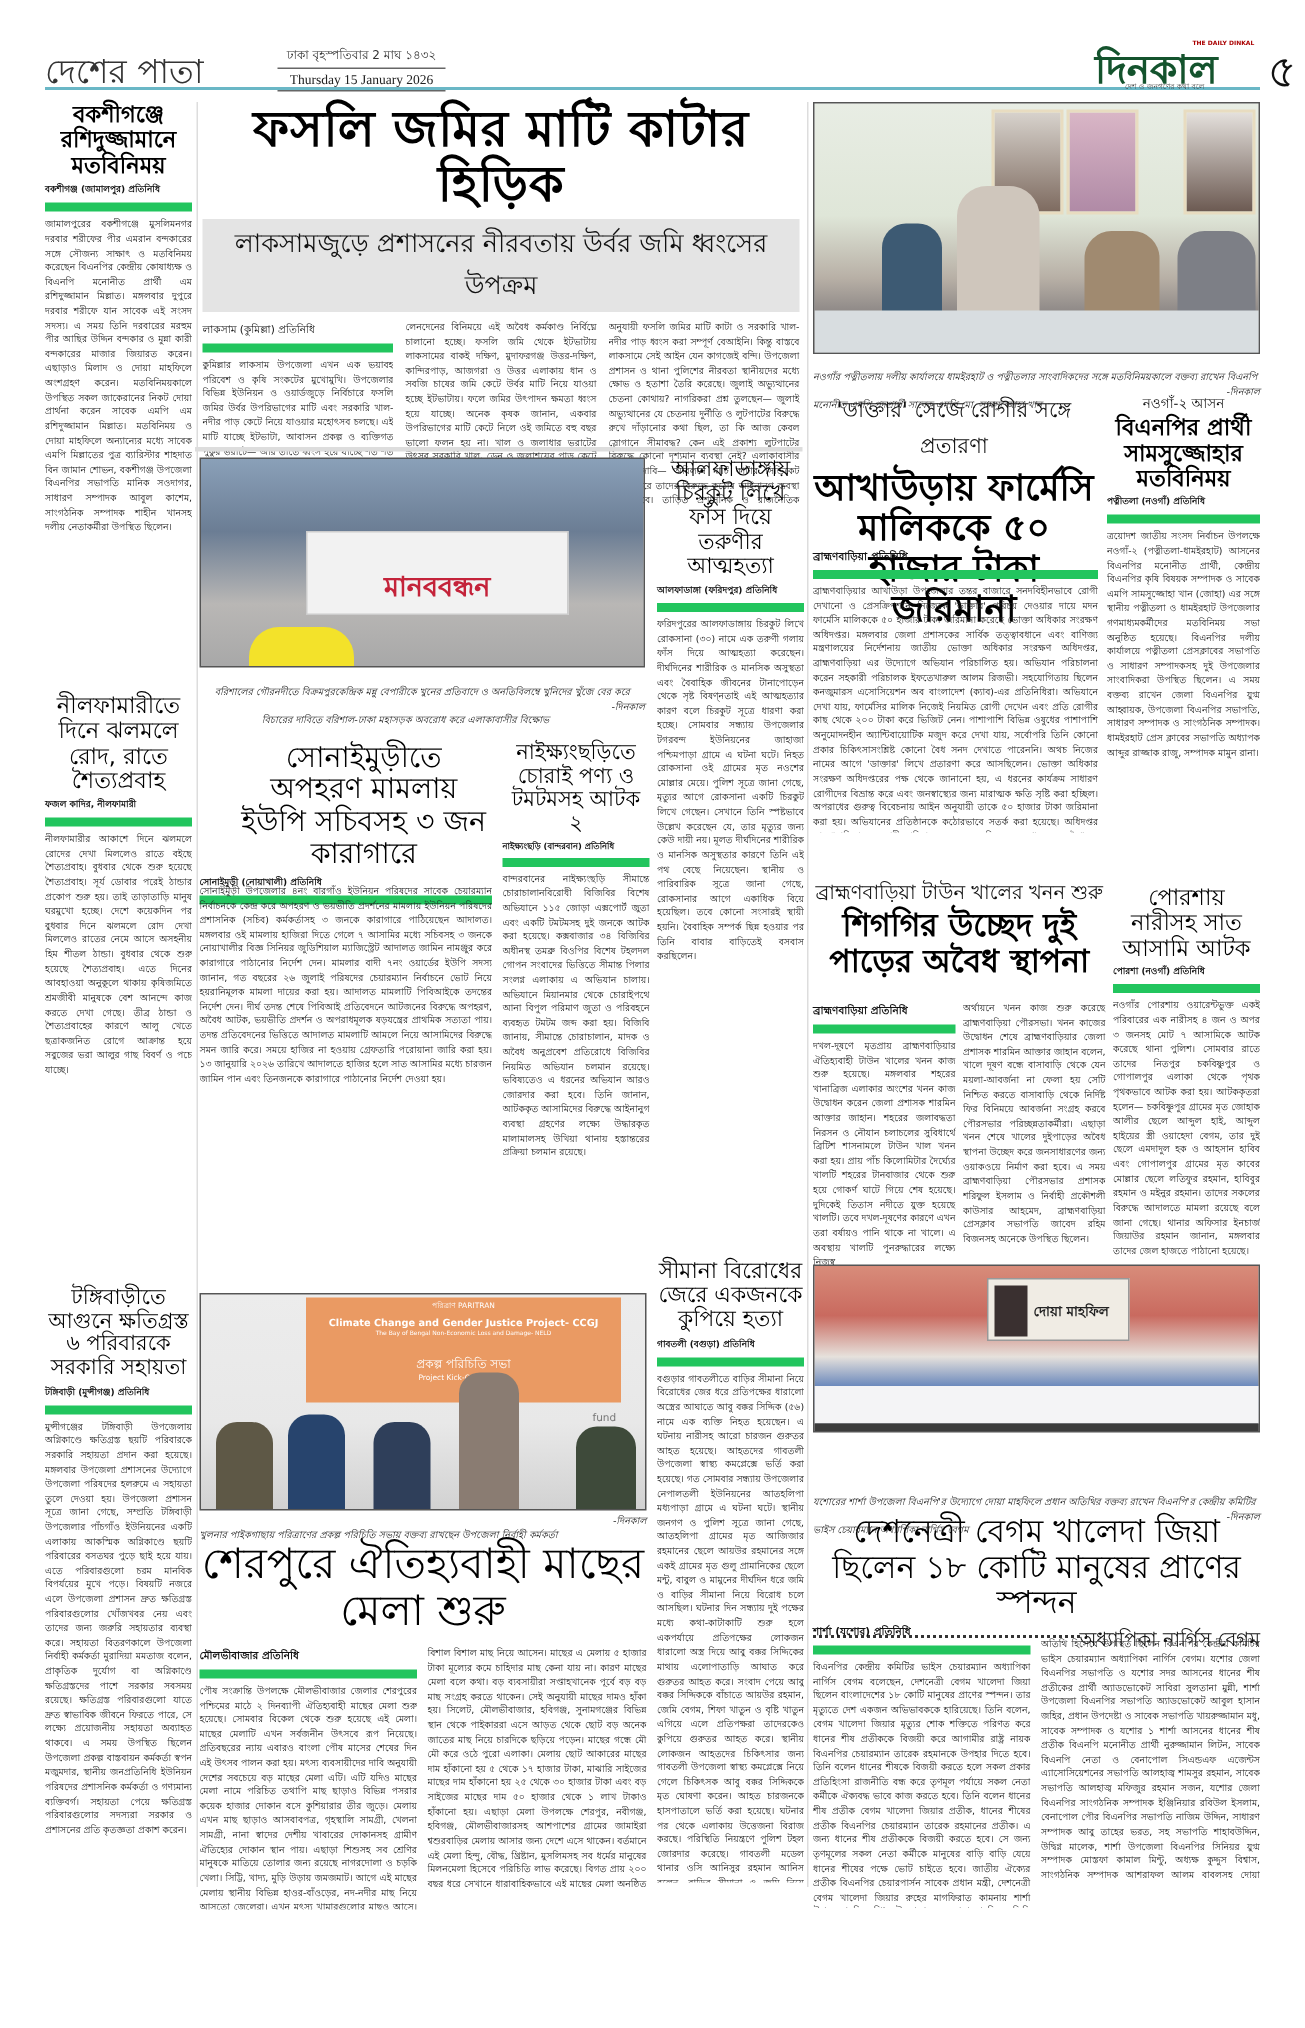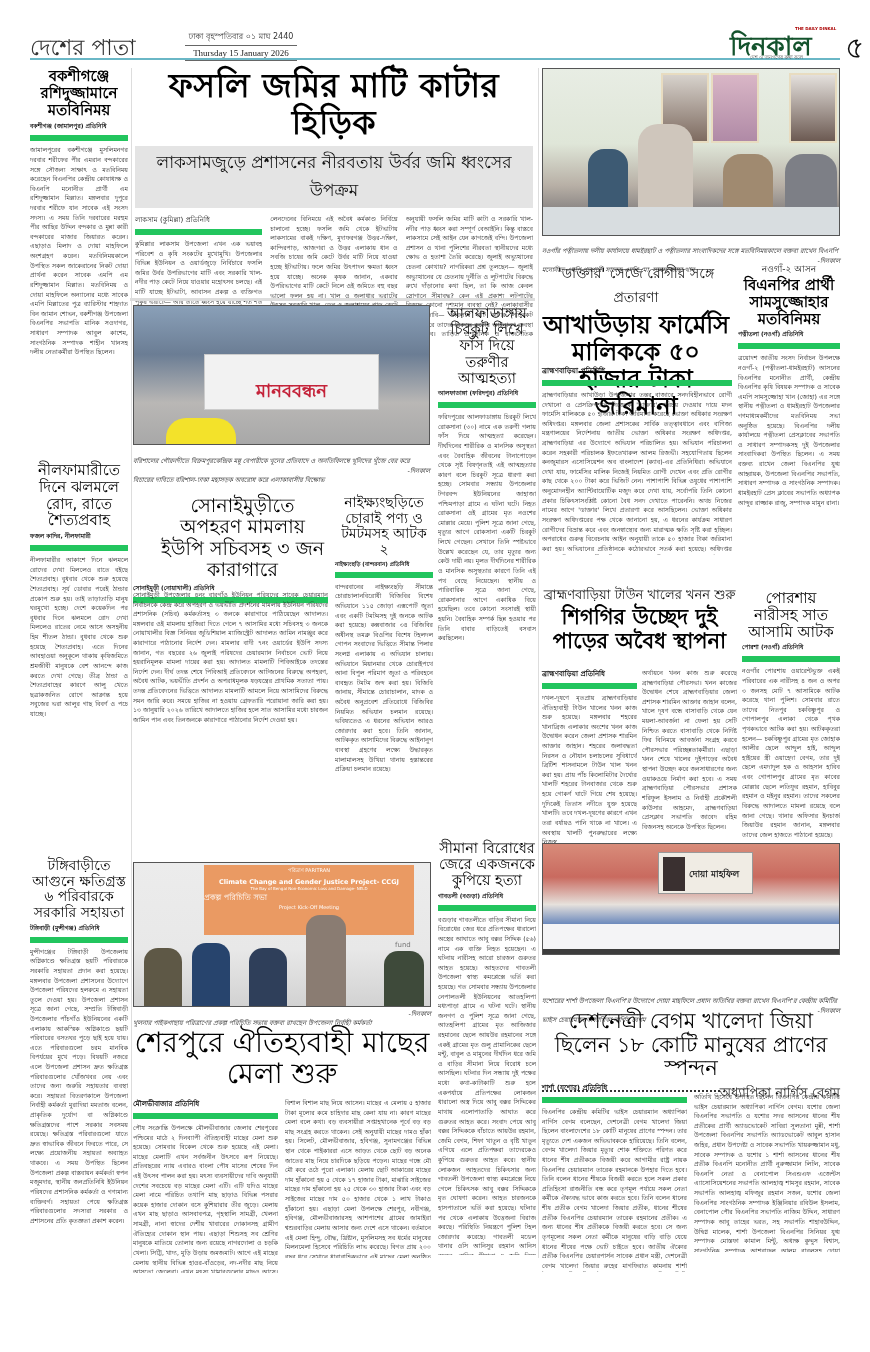--- a/index.html
+++ b/index.html
@@ -23,21 +23,21 @@
 .hr{height:3px;background:#ddd;}
 .subbar{background:#e4e4e4;text-align:center;font-size:17px;color:#111;}
 .kicker{font-size:14px;color:#111;text-align:center;}
 </style>
 </head>
 <body>
 
 <div class="abs masthead">
   <div class="abs section-name">দেশের পাতা</div>
   <div class="abs date-box">
-    <div class="date-bn">ঢাকা বৃহস্পতিবার ০১ মাঘ 2440</div>
+    <div class="date-bn">ঢাকা বৃহস্পতিবার 2 মাঘ ১৪৩২</div>
     <div class="date-en">Thursday 15 January 2026</div>
   </div>
   <div class="abs logo">দিনকাল</div>
   <div class="abs logo-tiny">THE DAILY DINKAL</div>
   <div class="abs logo-tag">দেশ ও জনগণের কথা বলে</div>
   <div class="abs page-no">৫</div>
 </div>
 
 <div class="abs" style="left:30px;top:68px;width:98px;">
   <div class="headline" style="font-size:15px;">বকশীগঞ্জে রশিদুজ্জামানে মতবিনিময়</div>
@@ -94,21 +94,21 @@
   <div class="byline" style="margin-top:2px;font-size:6px;">পত্নীতলা (নওগাঁ) প্রতিনিধি</div>
   <div class="body-text" style="margin-top:4px;height:215px;overflow:hidden;">ত্রয়োদশ জাতীয় সংসদ নির্বাচন উপলক্ষে নওগাঁ-২ (পত্নীতলা-ধামইরহাট) আসনের বিএনপির মনোনীত প্রার্থী, কেন্দ্রীয় বিএনপির কৃষি বিষয়ক সম্পাদক ও সাবেক এমপি সামসুজ্জোহা খান (জোহা) এর সঙ্গে স্থানীয় পত্নীতলা ও ধামইরহাট উপজেলার গণমাধ্যমকর্মীদের মতবিনিময় সভা অনুষ্ঠিত হয়েছে। বিএনপির দলীয় কার্যালয়ে পত্নীতলা প্রেসক্লাবের সভাপতি ও সাধারণ সম্পাদকসহ দুই উপজেলার সাংবাদিকরা উপস্থিত ছিলেন। এ সময় বক্তব্য রাখেন জেলা বিএনপির যুগ্ম আহ্বায়ক, উপজেলা বিএনপির সভাপতি, সাধারণ সম্পাদক ও সাংগঠনিক সম্পাদক। ধামইরহাট প্রেস ক্লাবের সভাপতি অধ্যাপক আব্দুর রাজ্জাক রাজু, সম্পাদক মামুন রানা।</div>
 </div>
 
 <div class="abs photo" style="left:133px;top:305px;width:297px;height:140px;background:linear-gradient(180deg,#8aa0b8 0%,#6b7d94 35%,#b9b7b5 70%,#a8a8a8 100%);">
   <div class="abs" style="left:70px;top:48px;width:175px;height:56px;background:#f2f2f2;border:1px solid #ccc;">
     <div style="text-align:center;font-size:18px;font-weight:bold;color:#c4233a;margin-top:22px;">মানববন্ধন</div>
   </div>
   <div class="abs" style="left:32px;top:112px;width:70px;height:28px;background:#f3e22a;border-radius:20px 20px 0 0;"></div>
 </div>
-<div class="abs" style="left:133px;top:448px;width:297px;">
+<div class="abs" style="left:133px;top:448px;width:297px;text-align:center;">
   <span class="caption">বরিশালের গৌরনদীতে বিক্রমপুরকেন্দ্রিক মন্নু বেপারীকে খুনের প্রতিবাদে ও অনতিবিলম্বে খুনিদের খুঁজে বের করে বিচারের দাবিতে বরিশাল-ঢাকা মহাসড়ক অবরোধ করে এলাকাবাসীর বিক্ষোভ</span>
   <span class="caption" style="float:right;">-দিনকাল</span>
 </div>
 
 <div class="abs" style="left:438px;top:305px;width:98px;">
   <div class="headline" style="font-size:14.5px;font-weight:normal;">আলফাডাঙ্গায় চিরকুট লিখে ফাঁস দিয়ে তরুণীর আত্মহত্যা</div>
   <div class="byline" style="margin-top:2px;font-size:6px;">আলফাডাঙ্গা (ফরিদপুর) প্রতিনিধি</div>
   <div class="body-text" style="margin-top:4px;height:268px;overflow:hidden;">ফরিদপুরের আলফাডাঙ্গায় চিরকুট লিখে রোকসানা (৩০) নামে এক তরুণী গলায় ফাঁস দিয়ে আত্মহত্যা করেছেন। দীর্ঘদিনের শারীরিক ও মানসিক অসুস্থতা এবং বৈবাহিক জীবনের টানাপোড়েন থেকে সৃষ্ট বিষণ্নতাই এই আত্মহত্যার কারণ বলে চিরকুট সূত্রে ধারণা করা হচ্ছে। সোমবার সন্ধ্যায় উপজেলার টগরবন্দ ইউনিয়নের জাহাজা পশ্চিমপাড়া গ্রামে এ ঘটনা ঘটে। নিহত রোকসানা ওই গ্রামের মৃত নওশের মোল্লার মেয়ে। পুলিশ সূত্রে জানা গেছে, মৃত্যুর আগে রোকসানা একটি চিরকুট লিখে গেছেন। সেখানে তিনি স্পষ্টভাবে উল্লেখ করেছেন যে, তার মৃত্যুর জন্য কেউ দায়ী নয়। মূলত দীর্ঘদিনের শারীরিক ও মানসিক অসুস্থতার কারণে তিনি এই পথ বেছে নিয়েছেন। স্থানীয় ও পারিবারিক সূত্রে জানা গেছে, রোকসানার আগে একাধিক বিয়ে হয়েছিল। তবে কোনো সংসারই স্থায়ী হয়নি। বৈবাহিক সম্পর্ক ছিন্ন হওয়ার পর তিনি বাবার বাড়িতেই বসবাস করছিলেন।</div>
 </div>
 
@@ -150,21 +150,21 @@
   <div class="headline" style="font-size:14px;font-weight:normal;">টঙ্গিবাড়ীতে আগুনে ক্ষতিগ্রস্ত ৬ পরিবারকে সরকারি সহায়তা</div>
   <div class="byline" style="margin-top:2px;font-size:6px;">টঙ্গিবাড়ী (মুন্সীগঞ্জ) প্রতিনিধি</div>
   <div class="body-text" style="margin-top:4px;height:395px;overflow:hidden;">মুন্সীগঞ্জের টঙ্গিবাড়ী উপজেলায় অগ্নিকাণ্ডে ক্ষতিগ্রস্ত ছয়টি পরিবারকে সরকারি সহায়তা প্রদান করা হয়েছে। মঙ্গলবার উপজেলা প্রশাসনের উদ্যোগে উপজেলা পরিষদের হলরুমে এ সহায়তা তুলে দেওয়া হয়। উপজেলা প্রশাসন সূত্রে জানা গেছে, সম্প্রতি টঙ্গিবাড়ী উপজেলার পাঁচগাঁও ইউনিয়নের একটি এলাকায় আকস্মিক অগ্নিকাণ্ডে ছয়টি পরিবারের বসতঘর পুড়ে ছাই হয়ে যায়। এতে পরিবারগুলো চরম মানবিক বিপর্যয়ের মুখে পড়ে। বিষয়টি নজরে এলে উপজেলা প্রশাসন দ্রুত ক্ষতিগ্রস্ত পরিবারগুলোর খোঁজখবর নেয় এবং তাদের জন্য জরুরি সহায়তার ব্যবস্থা করে। সহায়তা বিতরণকালে উপজেলা নির্বাহী কর্মকর্তা মুরাদিয়া মমতাজ বলেন, প্রাকৃতিক দুর্যোগ বা অগ্নিকাণ্ডে ক্ষতিগ্রস্তদের পাশে সরকার সবসময় রয়েছে। ক্ষতিগ্রস্ত পরিবারগুলো যাতে দ্রুত স্বাভাবিক জীবনে ফিরতে পারে, সে লক্ষ্যে প্রয়োজনীয় সহায়তা অব্যাহত থাকবে। এ সময় উপস্থিত ছিলেন উপজেলা প্রকল্প বাস্তবায়ন কর্মকর্তা স্বপন মজুমদার, স্থানীয় জনপ্রতিনিধি ইউনিয়ন পরিষদের প্রশাসনিক কর্মকর্তা ও গণ্যমান্য ব্যক্তিবর্গ। সহায়তা পেয়ে ক্ষতিগ্রস্ত পরিবারগুলোর সদস্যরা সরকার ও প্রশাসনের প্রতি কৃতজ্ঞতা প্রকাশ করেন।</div>
 </div>
 
 <div class="abs photo" style="left:133px;top:862px;width:298px;height:145px;background:linear-gradient(180deg,#ececec 0%,#e8e8e8 60%,#d2d2d2 100%);">
   <div class="abs" style="left:70px;top:2px;width:210px;height:70px;background:#ea9a63;">
     <div style="text-align:center;font-size:5px;color:#fff;margin-top:2px;">পরিত্রাণ PARITRAN</div>
     <div style="text-align:center;font-size:6.5px;color:#fff;font-weight:bold;margin-top:3px;">Climate Change and Gender Justice Project- CCGJ</div>
     <div style="text-align:center;font-size:4px;color:#fff;">The Bay of Bengal Non-Economic Loss and Damage- NELD</div>
-    <div style="text-align:left;font-size:8px;color:#fff;margin-top:0;">প্রকল্প পরিচিতি সভা</div>
+    <div style="text-align:center;font-size:8px;color:#fff;margin-top:12px;">প্রকল্প পরিচিতি সভা</div>
     <div style="text-align:center;font-size:5px;color:#fff;">Project Kick-Off Meeting</div>
   </div>
   <div class="abs" style="left:261px;top:78px;font-size:7px;color:#777;">fund</div>
   <div class="abs" style="left:172px;top:52px;width:40px;height:93px;background:#8a7c72;border-radius:14px 14px 0 0;"></div>
   <div class="abs" style="left:10px;top:85px;width:38px;height:60px;background:#5e5846;border-radius:14px 14px 0 0;"></div>
   <div class="abs" style="left:58px;top:80px;width:38px;height:65px;background:#27446d;border-radius:14px 14px 0 0;"></div>
   <div class="abs" style="left:115px;top:85px;width:38px;height:60px;background:#2f3f5a;border-radius:14px 14px 0 0;"></div>
   <div class="abs" style="left:250px;top:88px;width:40px;height:57px;background:#3e4a3a;border-radius:14px 14px 0 0;"></div>
 </div>
 <div class="abs" style="left:133px;top:1010px;width:298px;">

